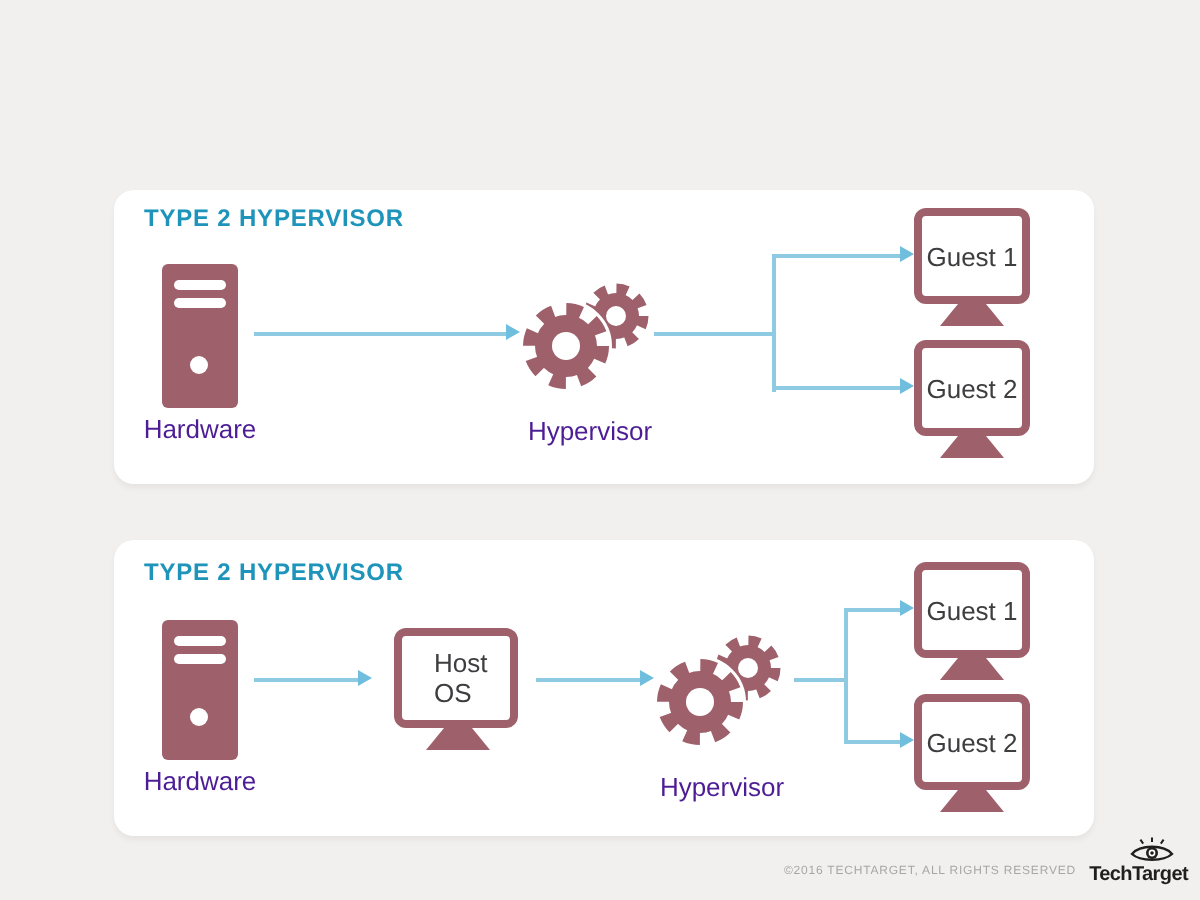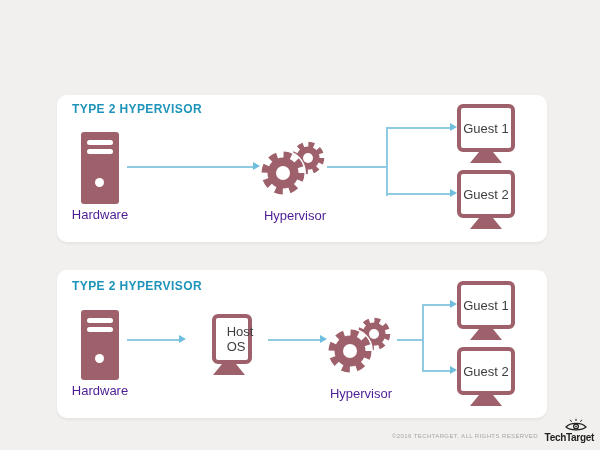--- a/index.html
+++ b/index.html
@@ -37,21 +37,21 @@
   .vline{position:absolute;width:2px;background:#8ecbe3;}
   .ah{position:absolute;width:0;height:0;border-left:7px solid #6fbedd;
       border-top:4.5px solid transparent;border-bottom:4.5px solid transparent;}
   
   .monitor{
     position:absolute;left:400px;width:58px;height:48px;box-sizing:border-box;
     background:#ffffff;border:4px solid #9e606b;border-radius:6px;
     display:flex;align-items:center;justify-content:center;
     font-size:13px;color:#3e3e40;
   }
-  .hostmon{left:155px;width:40px;height:50px;padding-left:16px;}
+  .hostmon{left:140px;width:62px;height:50px;padding-left:16px;}
   .stand{position:absolute;width:14px;height:0;border-bottom:11px solid #9e606b;
          border-left:9px solid transparent;border-right:9px solid transparent;}
   .gstand{left:413px;}
   
   .gears{position:absolute;width:78px;height:70px;}
   
   .copyright{
     position:absolute;top:433px;right:62px;font-size:6px;color:#a8a6a3;letter-spacing:0.4px;
   }
   .logo{position:absolute;top:418px;right:6px;width:52px;text-align:right;}

